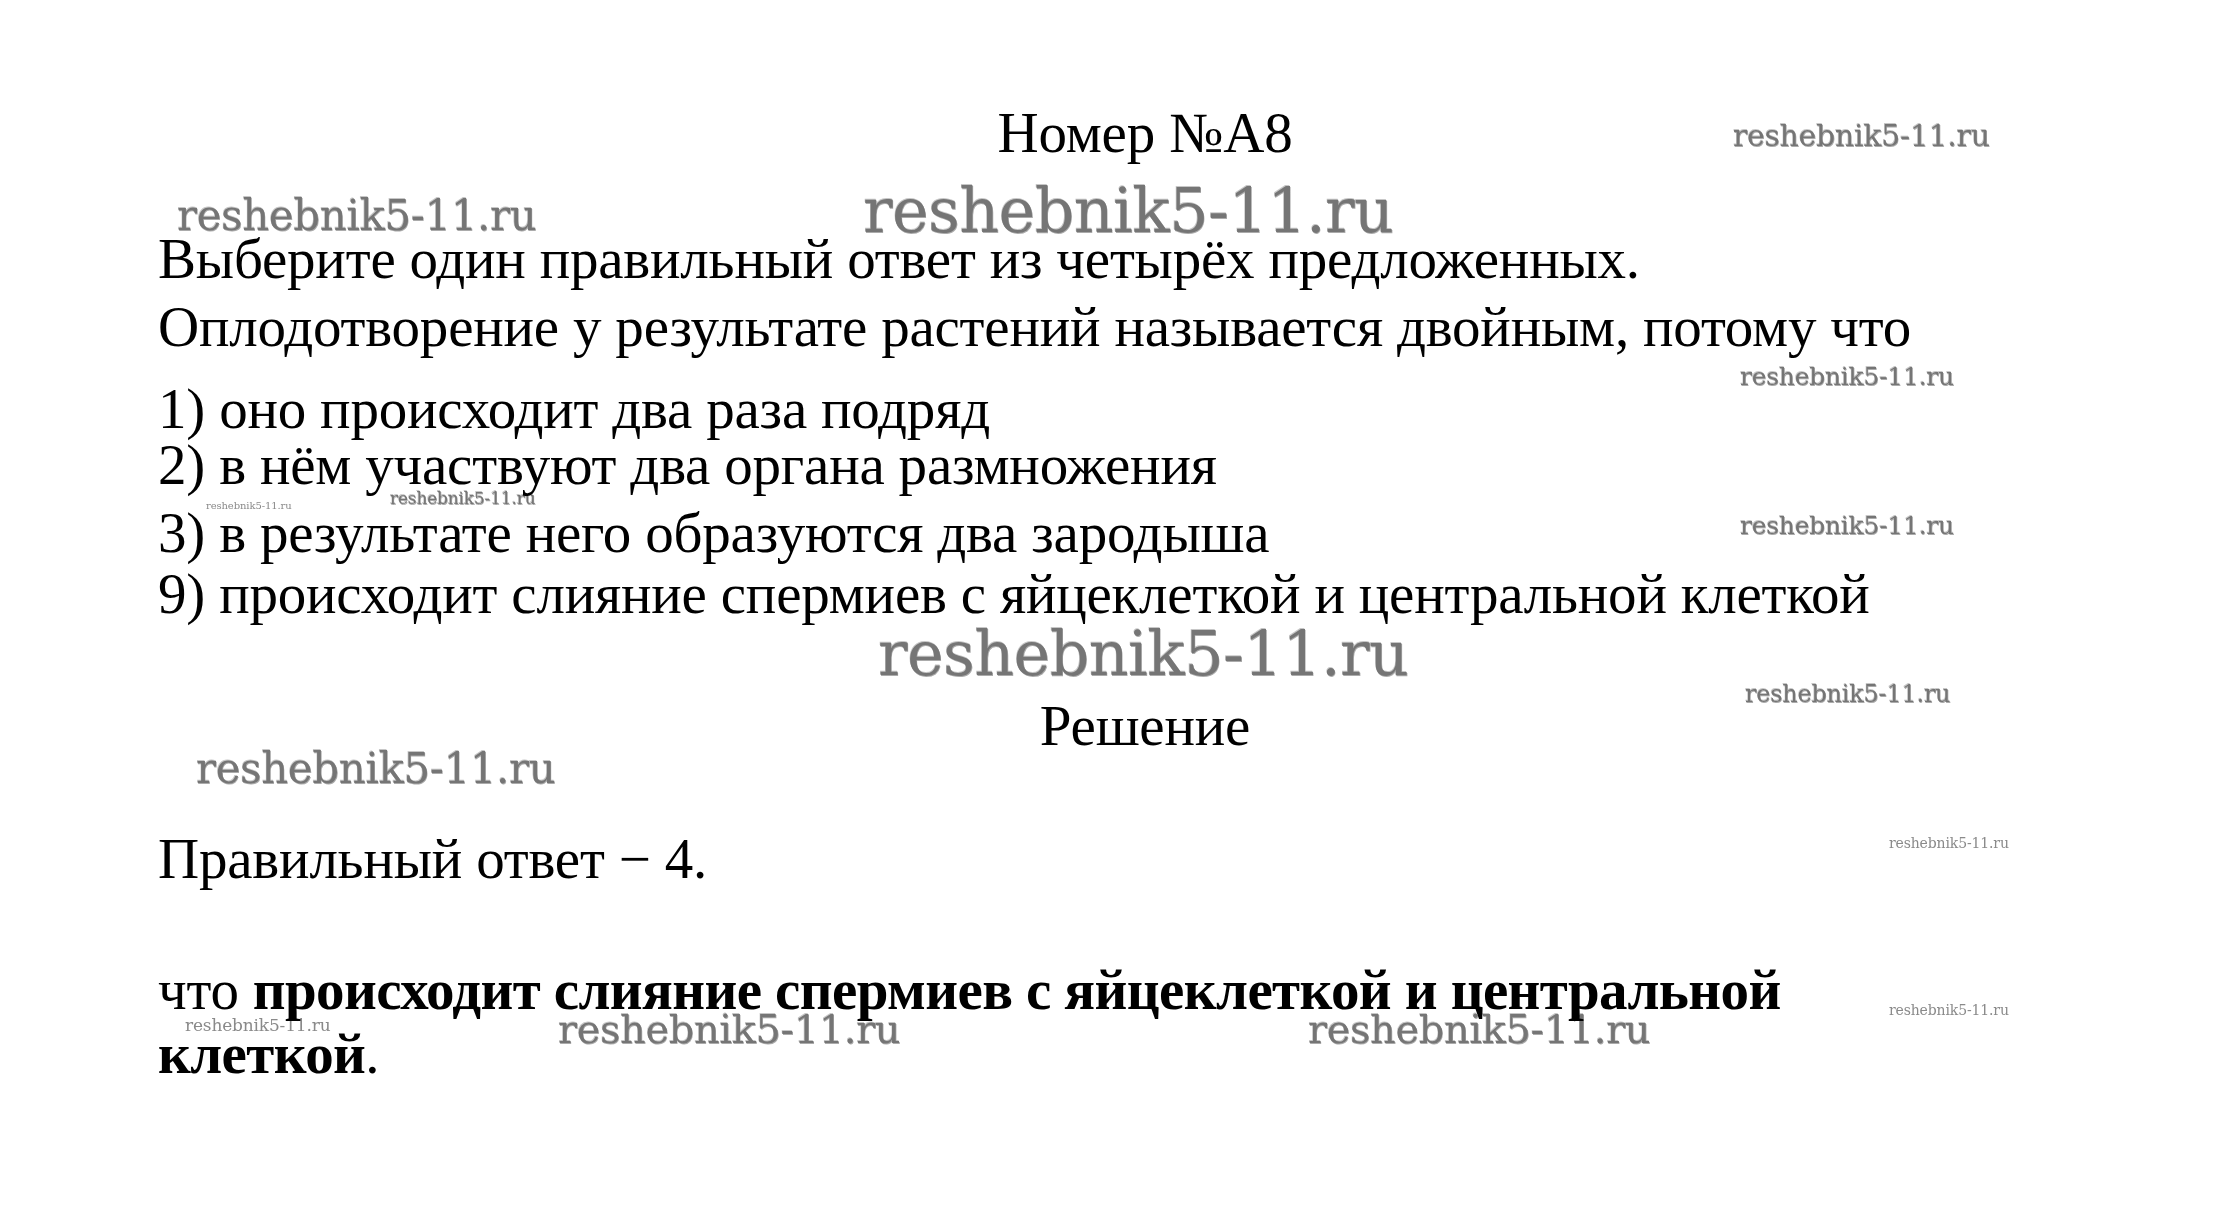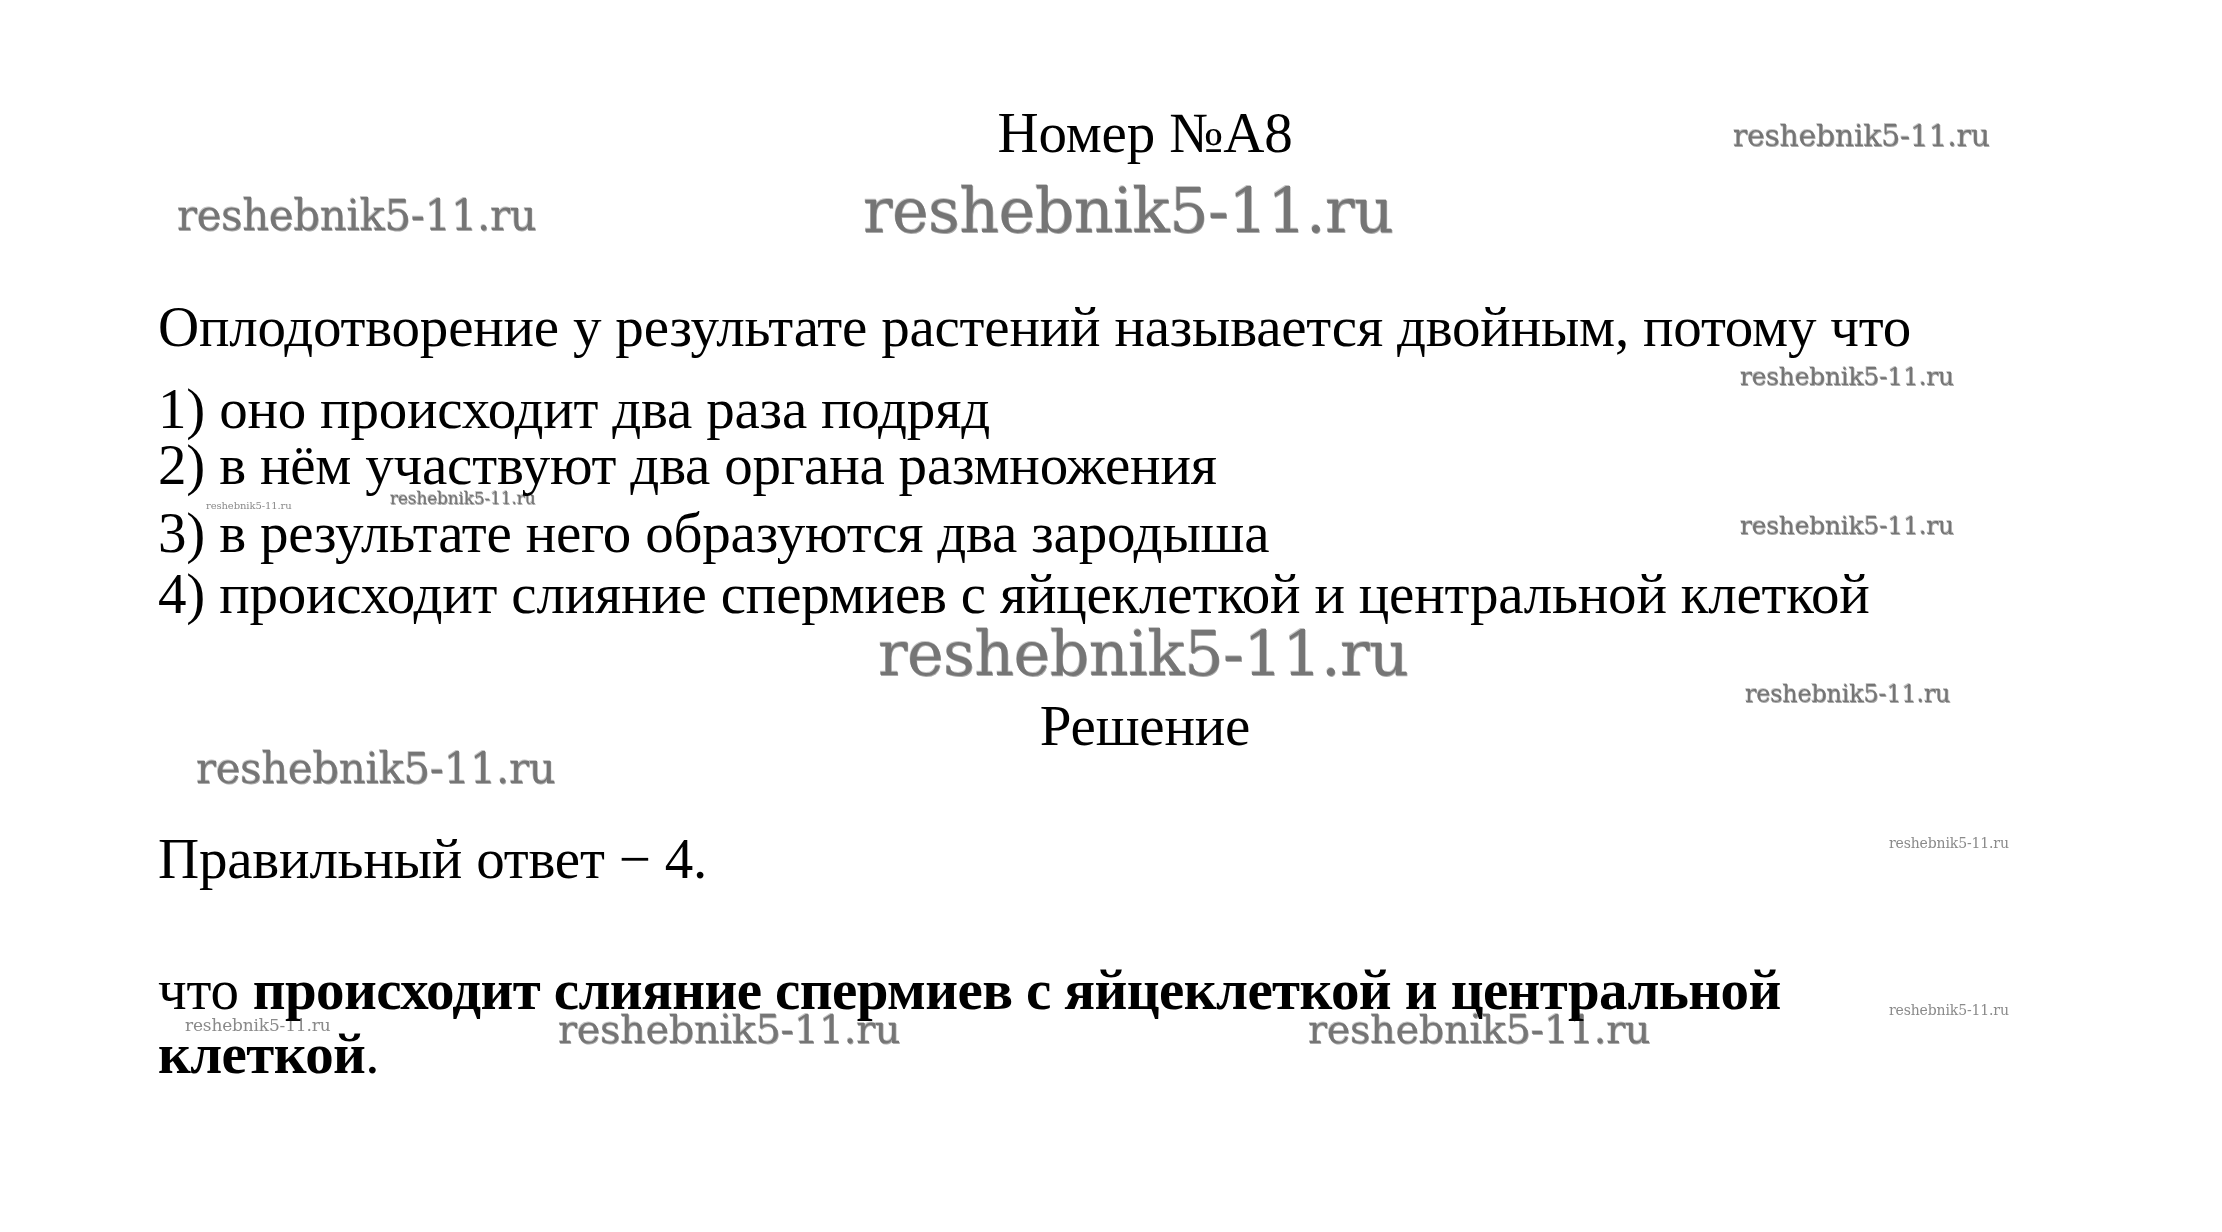--- a/index.html
+++ b/index.html
@@ -86,24 +86,25 @@
   <span class="wm wm-right-3">reshebnik5-11.ru</span>
   <span class="wm wm-left-mid">reshebnik5-11.ru</span>
   <span class="wm wm-tiny-right-1 light">reshebnik5-11.ru</span>
   <span class="wm wm-left-small-b light">reshebnik5-11.ru</span>
   <span class="wm wm-center-bottom">reshebnik5-11.ru</span>
   <span class="wm wm-right-bottom">reshebnik5-11.ru</span>
   <span class="wm wm-tiny-right-2 light">reshebnik5-11.ru</span>
 
   <div class="line centered t-title">Номер №А8</div>
 
+  <div class="line t-l1">Выберите один правильный ответ из четырёх предложенных.</div>
   <div class="line t-l2">Оплодотворение у результате растений называется двойным, потому что</div>
   <div class="line t-o1">1) оно происходит два раза подряд</div>
   <div class="line t-o2">2) в нём участвуют два органа размножения</div>
   <div class="line t-o3">3) в результате него образуются два зародыша</div>
-  <div class="line t-o4">4) происходит слияние спермиев с яйцеклеткой и центральной клеткой</div>
+  <div class="line t-o4">9) происходит слияние спермиев с яйцеклеткой и центральной клеткой</div>
 
   <div class="line centered t-resh">Решение</div>
   <div class="line t-s1">Правильный ответ − 4.</div>
   <div class="line t-s3"><span>что </span><span class="bold">происходит слияние спермиев с яйцеклеткой и центральной</span></div>
   <div class="line t-s4"><span class="bold">клеткой</span><span>.</span></div>
 
 </div>
 
 </body></html>

